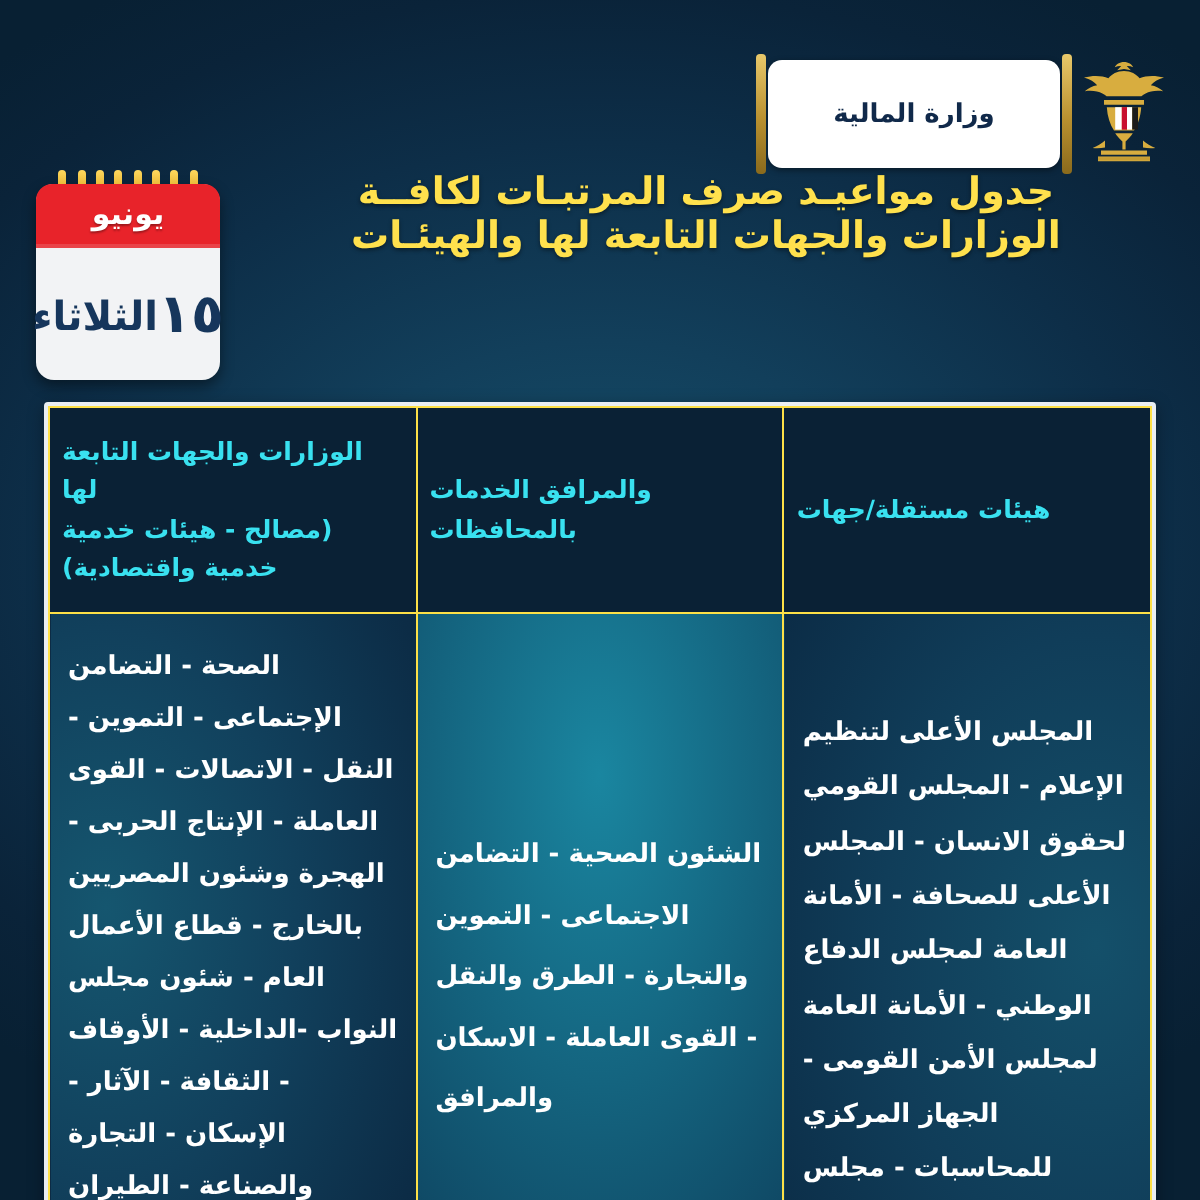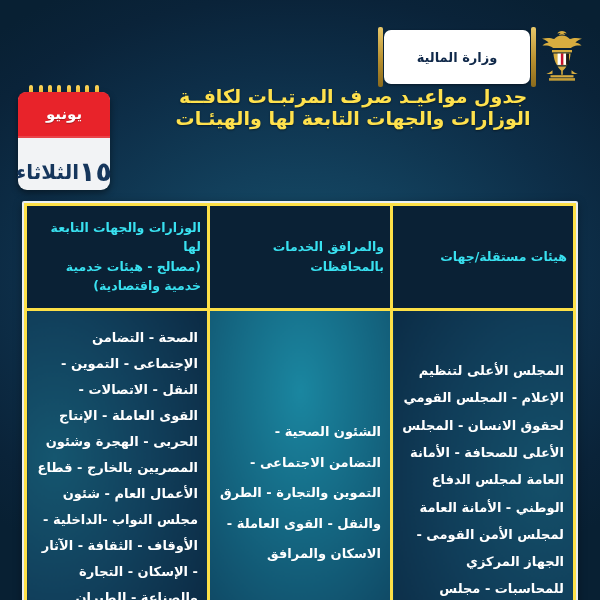--- a/index.html
+++ b/index.html
@@ -53,21 +53,21 @@
   
   .calendar{
     position:absolute;left:18px;top:92px;
     width:92px;height:98px;
     background:#f2f3f5;
     border-radius:9px;
     box-shadow:0 3px 7px rgba(0,0,0,.45);
     overflow:visible;
   }
   .cal-top{
-    height:44px;background:#e8232a;
+    height:30px;background:#e8232a;
     border-radius:8px 8px 0 0;
     display:flex;align-items:center;justify-content:center;
     position:relative;
   }
   .cal-top span{
     color:#fff;font-size:15px;font-weight:700;line-height:1;
     text-shadow:0 1px 1px rgba(0,0,0,.3);
   }
   .rings{
     position:absolute;top:-7px;left:0;right:0;
@@ -109,23 +109,23 @@
     border:2px solid #e9eef2;
     border-radius:2px;
     box-shadow:0 2px 8px rgba(0,0,0,.35);
     overflow:hidden;
     background:#0c2a44;
   }
   table{
     width:100%;border-collapse:collapse;table-layout:fixed;
   }
   th,td{
-    border:3px solid #fde047;
+    border:1px solid #fde047;
     vertical-align:middle;
-    text-align:right;
+    text-align:left;
   }
   th{
     background:#0a2135;
     color:#39e1f0;
     font-size:12.5px;
     font-weight:700;
     line-height:1.55;
     padding:12px 6px;
     height:70px;
   }

